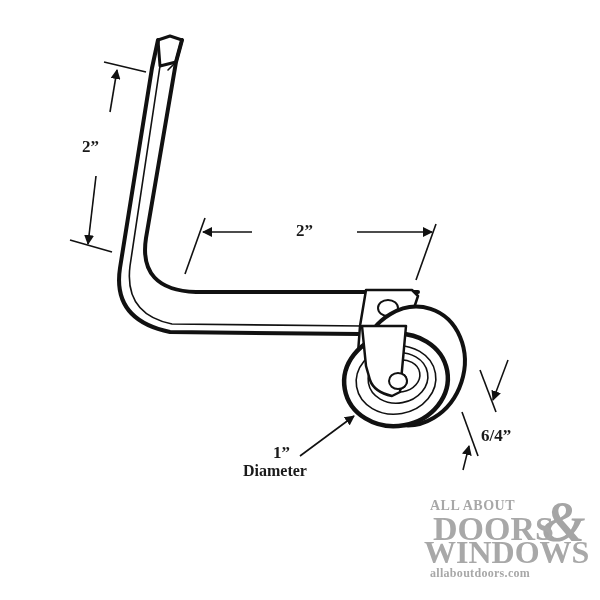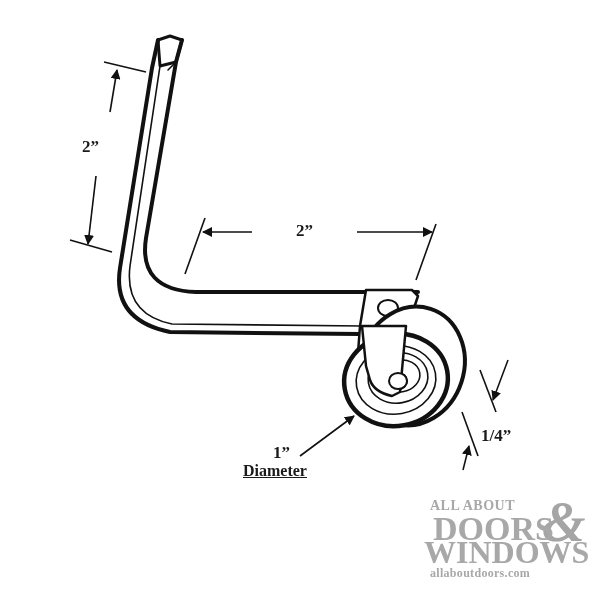--- a/index.html
+++ b/index.html
@@ -104,22 +104,22 @@
       <line x1="480" y1="370" x2="496" y2="412"></line>
       <line x1="462" y1="412" x2="478" y2="456"></line>
       <line x1="508" y1="360" x2="493" y2="400" marker-end="url(#arrowhead)"></line>
       <line x1="463" y1="470" x2="469" y2="446" marker-end="url(#arrowhead)"></line>
     </g>
   </svg>
 
   <div class="dim-label" style="left:82px; top:138px;">2”</div>
   <div class="dim-label" style="left:296px; top:222px;">2”</div>
   <div class="dim-label" style="left:273px; top:444px;">1”</div>
-  <div class="dim-label" style="left:243px; top:463px; font-size:16px;text-decoration:underline;">Diameter</div>
-  <div class="dim-label" style="left:481px; top:427px;">1/4”</div>
+  <div class="dim-label" style="left:243px; top:463px; font-size:16px;">Diameter</div>
+  <div class="dim-label" style="left:481px; top:427px;">6/4”</div>
 
   <div class="logo">
     <span class="amp">&amp;</span>
     <span class="l1">ALL ABOUT</span>
     <span class="l2">DOORS</span>
     <span class="l3">WINDOWS</span>
     <span class="l4">allaboutdoors.com</span>
   </div>
 </div>
 

